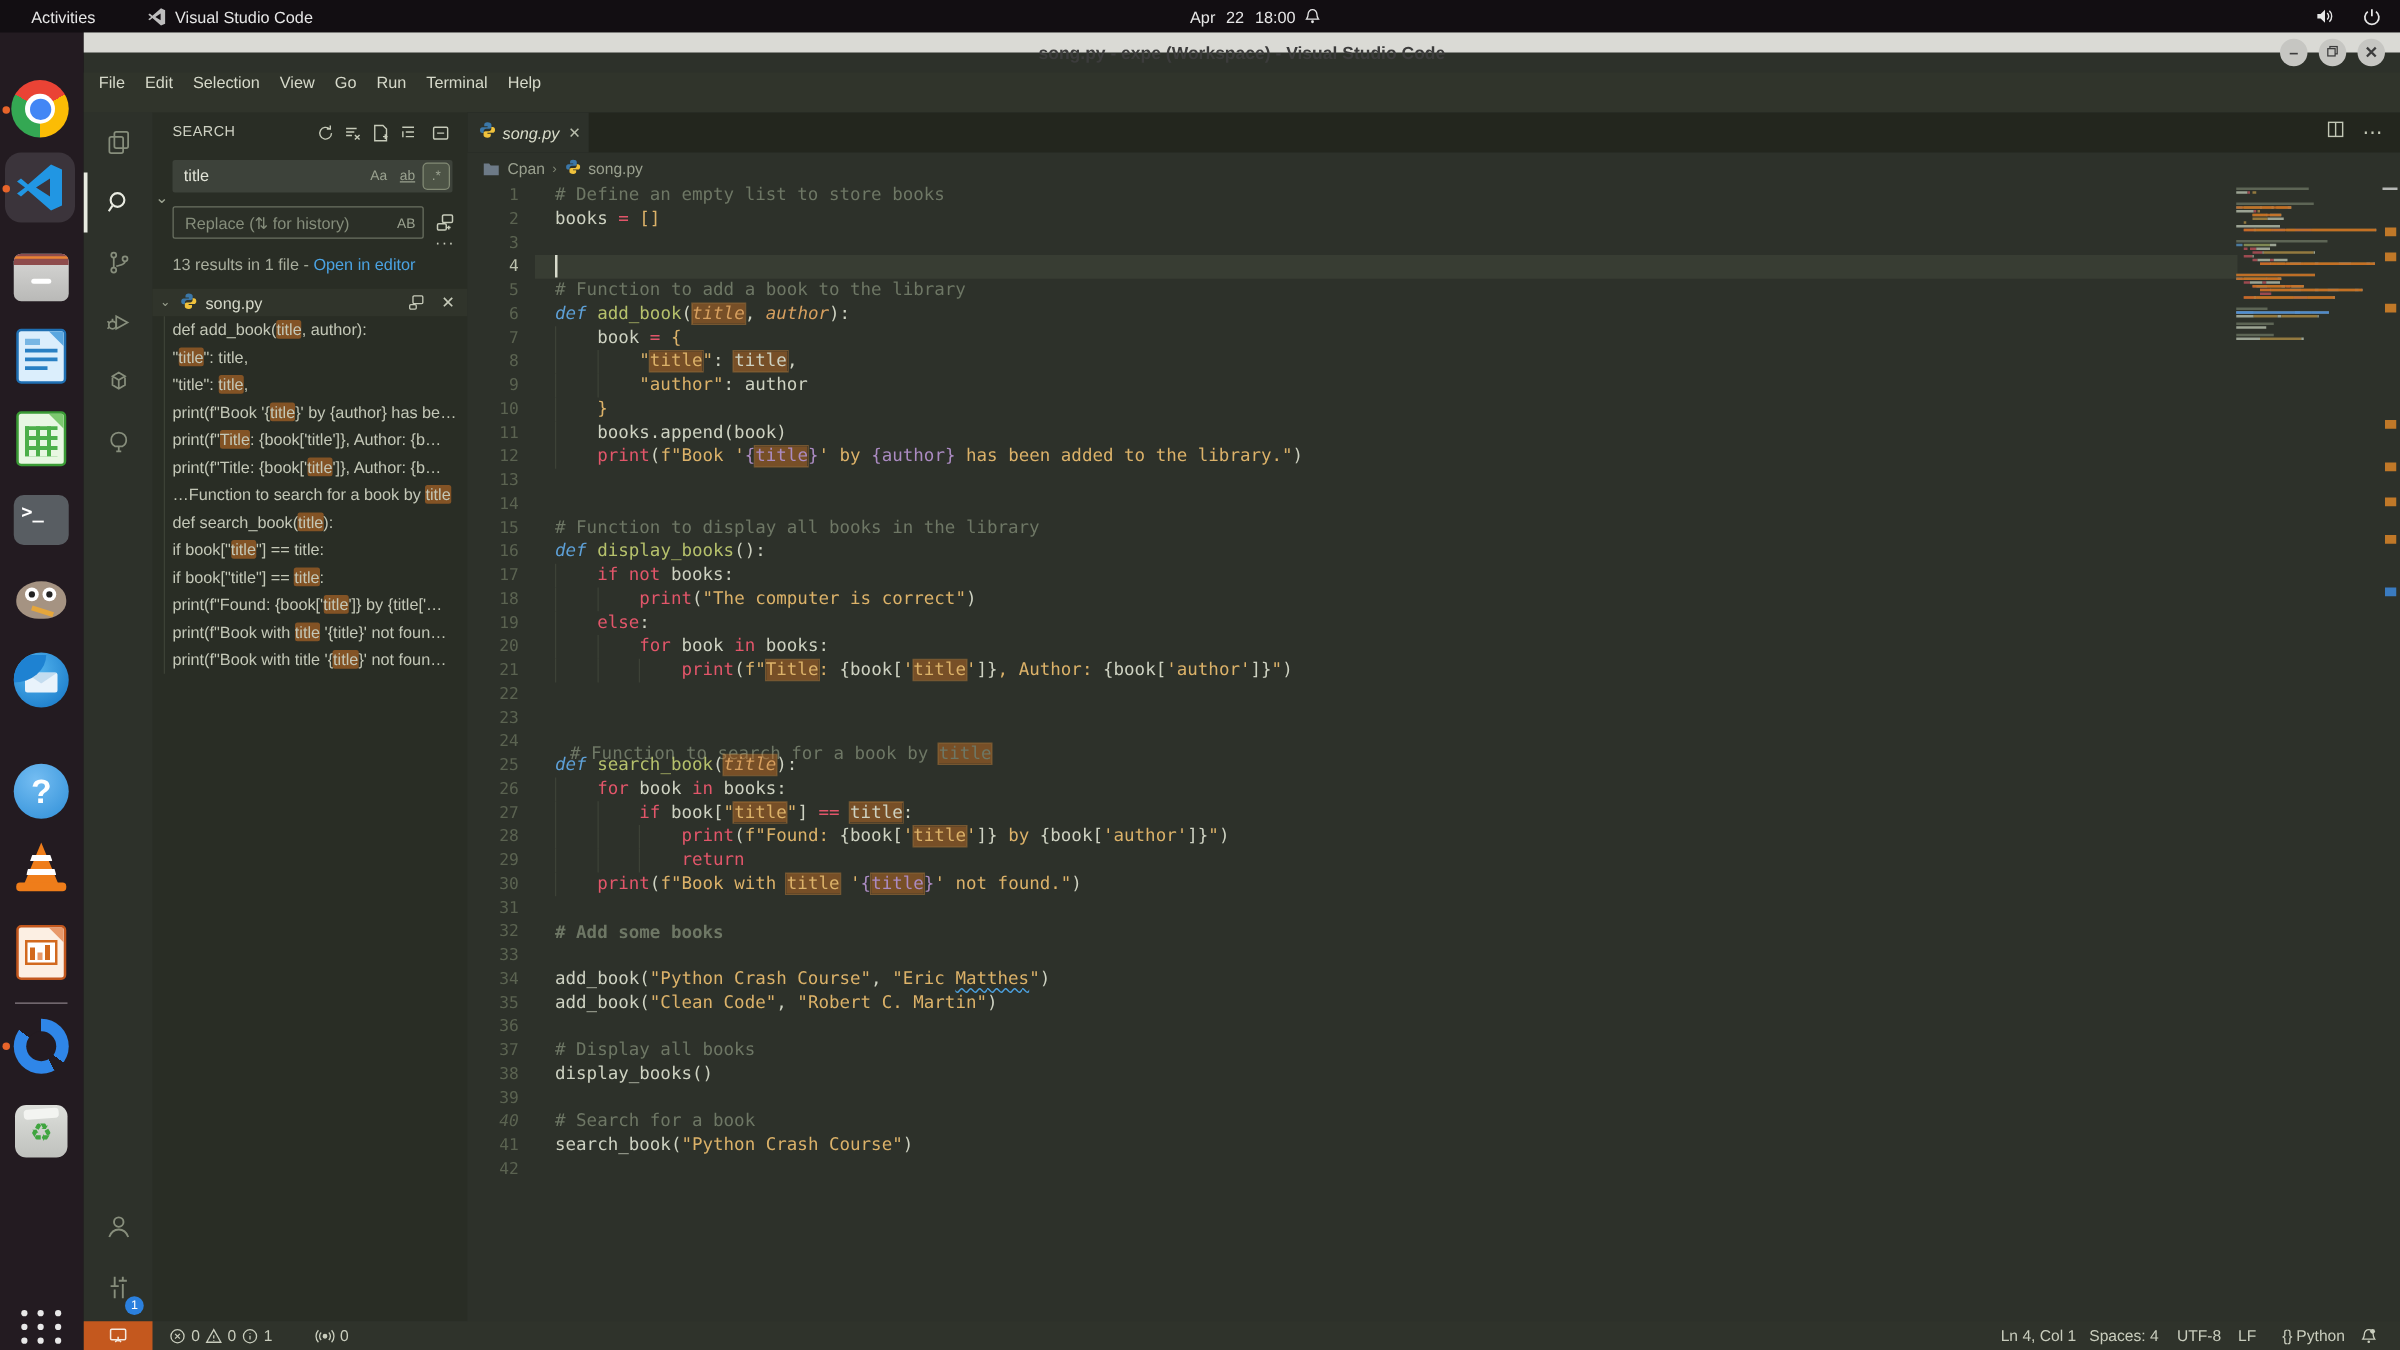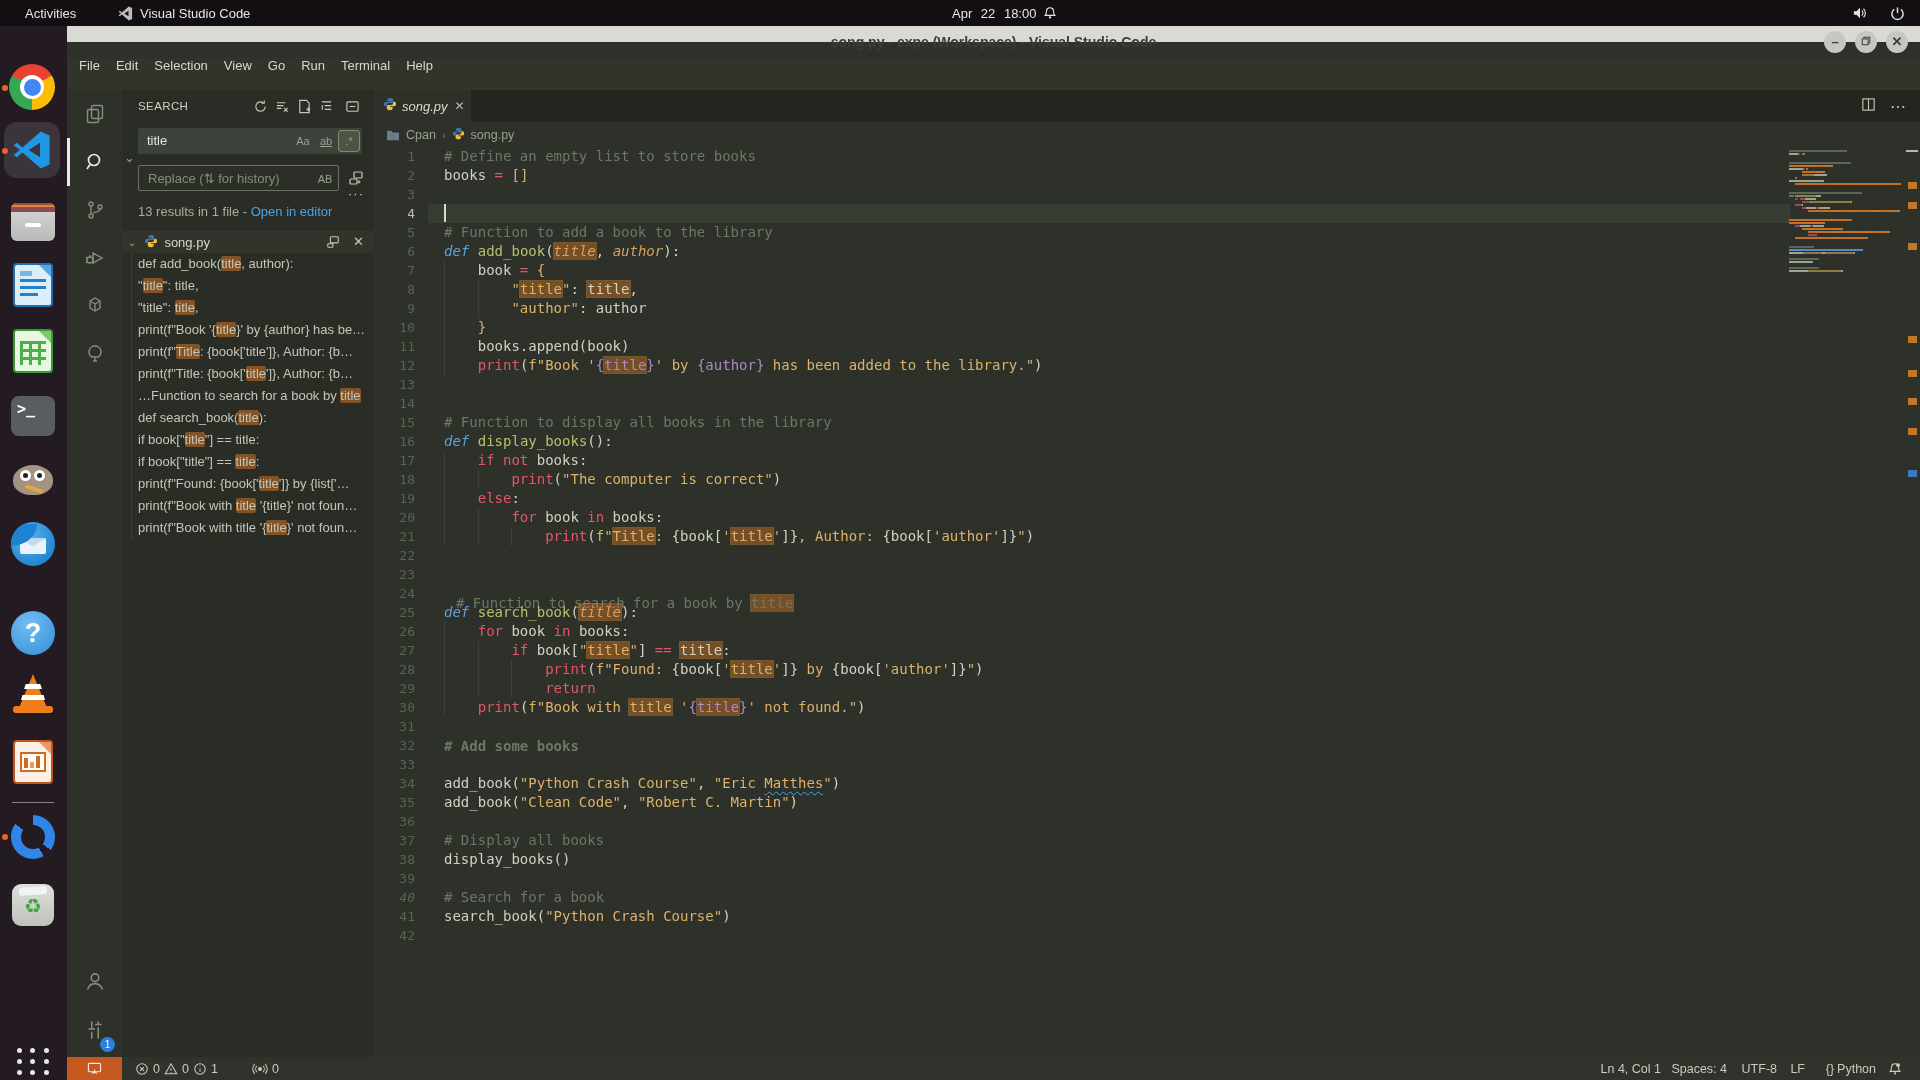--- a/index.html
+++ b/index.html
@@ -377,21 +377,21 @@
         <div class="rrow" style="top: 317px;">
           <span class="tx"><span>def search_book(</span><span class="hl">title</span><span>):</span></span>
         </div>
         <div class="rrow" style="top: 339px;">
           <span class="tx"><span>if book["</span><span class="hl">title</span><span>"] == title:</span></span>
         </div>
         <div class="rrow" style="top: 361px;">
           <span class="tx"><span>if book["title"] == </span><span class="hl">title</span><span>:</span></span>
         </div>
         <div class="rrow" style="top: 383px;">
-          <span class="tx"><span>print(f"Found: {book['</span><span class="hl">title</span><span>']} by {list['…</span></span>
+          <span class="tx"><span>print(f"Found: {book['</span><span class="hl">title</span><span>']} by {title['…</span></span>
         </div>
         <div class="rrow" style="top: 405px;">
           <span class="tx"><span>print(f"Book with </span><span class="hl">title</span><span> '{title}' not foun…</span></span>
         </div>
         <div class="rrow" style="top: 427px;">
           <span class="tx"><span>print(f"Book with title '{</span><span class="hl">title</span><span>}' not foun…</span></span>
         </div>
       </div>
   </div>
 

